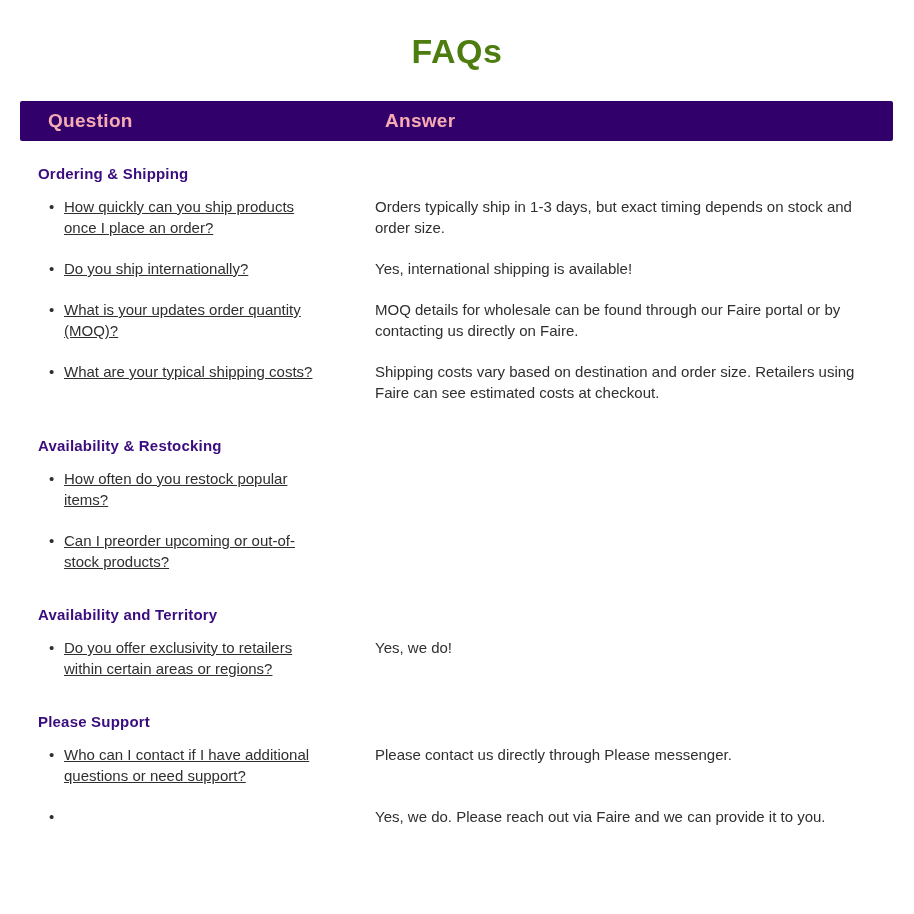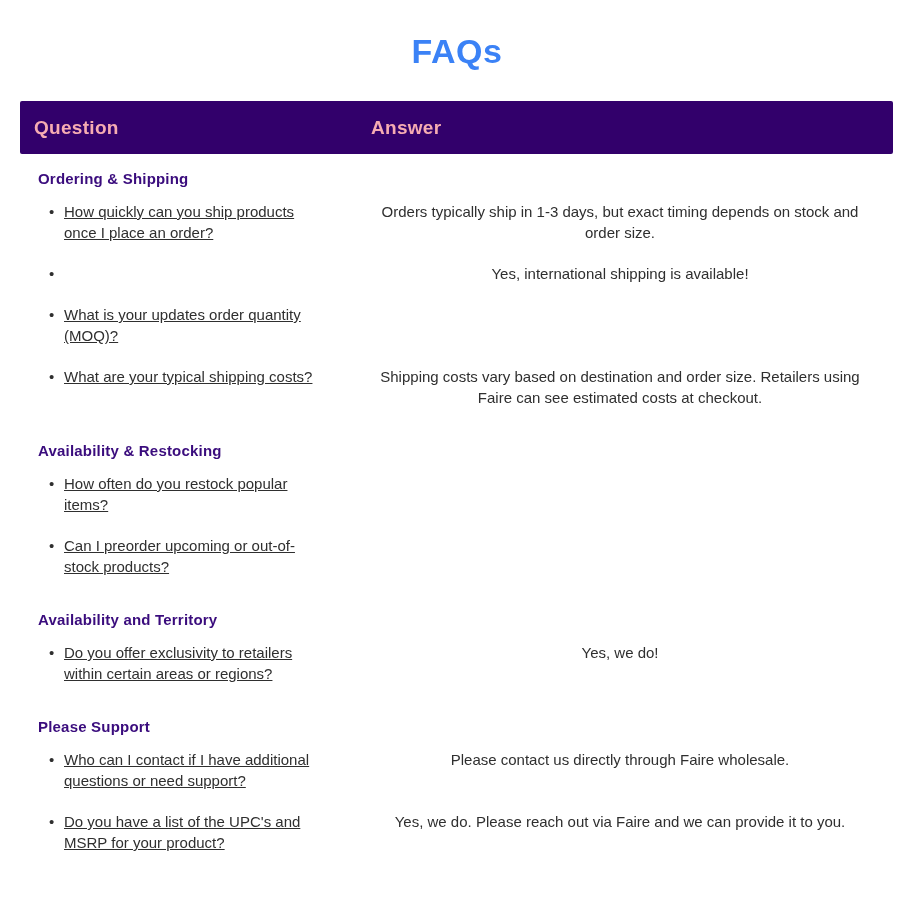--- a/index.html
+++ b/index.html
@@ -12,42 +12,42 @@
     overflow: hidden;
   }
   .page { width: 914px; height: 914px; position: relative; }
 
   .page-title {
     text-align: center;
     margin-top: 32px;
     font-size: 34px;
     font-weight: 700;
     letter-spacing: 0.5px;
-    color: #3b82f6;
+    color: #4d7c0f;
   }
 
   .header-bar {
     margin: 30px 21px 0 20px;
-    height: 53px;
+    height: 40px;
     background: #32006b;
     border-radius: 2px;
     display: grid;
     grid-template-columns: 337px 1fr;
     align-items: center;
-    padding-left: 14px;
+    padding-left: 28px;
     color: #f6acb2;
     font-size: 19px;
     font-weight: 700;
     letter-spacing: 0.3px;
   }
 
   .content {
     margin-left: 38px;
     margin-right: 21px;
-    padding-top: 16px;
+    padding-top: 24px;
   }
 
   .section { margin-bottom: 34px; }
 
   .section-heading {
     color: #3a0c7d;
     font-size: 15px;
     font-weight: 700;
     line-height: 18px;
     margin-bottom: 13px;
@@ -70,21 +70,21 @@
   }
   .bullet {
     width: 15px;
     flex: 0 0 15px;
     color: #2f2f2f;
     font-size: 15px;
     line-height: 21px;
   }
   .q-text { max-width: 252px; text-decoration: underline; }
 
-  .a-text { max-width: 490px; text-align: center; }
+  .a-text { max-width: 490px; }
 </style>
 </head>
 <body>
 
 <div class="page">
 
   <h1 class="page-title">FAQs</h1>
 
   <div class="header-bar">
     <div>Question</div>
@@ -100,29 +100,31 @@
         <div class="q-cell">
           <span class="bullet">•</span>
           <span class="q-text">How quickly can you ship products once I place an order?</span>
         </div>
         <div class="a-text">Orders typically ship in 1-3 days, but exact timing depends on stock and order size.</div>
       </div>
 
       <div class="faq-row">
         <div class="q-cell">
           <span class="bullet">•</span>
+          <span class="q-text">Do you ship internationally?</span>
         </div>
         <div class="a-text">Yes, international shipping is available!</div>
       </div>
 
       <div class="faq-row">
         <div class="q-cell">
           <span class="bullet">•</span>
           <span class="q-text">What is your updates order quantity (MOQ)?</span>
         </div>
+        <div class="a-text">MOQ details for wholesale can be found through our Faire portal or by contacting us directly on Faire.</div>
       </div>
 
       <div class="faq-row">
         <div class="q-cell">
           <span class="bullet">•</span>
           <span class="q-text">What are your typical shipping costs?</span>
         </div>
         <div class="a-text">Shipping costs vary based on destination and order size. Retailers using Faire can see estimated costs at checkout.</div>
       </div>
     </div>
@@ -158,26 +160,25 @@
     </div>
 
     <div class="section">
       <div class="section-heading">Please Support</div>
 
       <div class="faq-row">
         <div class="q-cell">
           <span class="bullet">•</span>
           <span class="q-text">Who can I contact if I have additional questions or need support?</span>
         </div>
-        <div class="a-text">Please contact us directly through Faire wholesale.</div>
+        <div class="a-text">Please contact us directly through Please messenger.</div>
       </div>
 
       <div class="faq-row">
         <div class="q-cell">
           <span class="bullet">•</span>
-          <span class="q-text">Do you have a list of the UPC's and MSRP for your product?</span>
         </div>
         <div class="a-text">Yes, we do. Please reach out via Faire and we can provide it to you.</div>
       </div>
     </div>
 
   </div>
 </div>
 
 </body></html>

